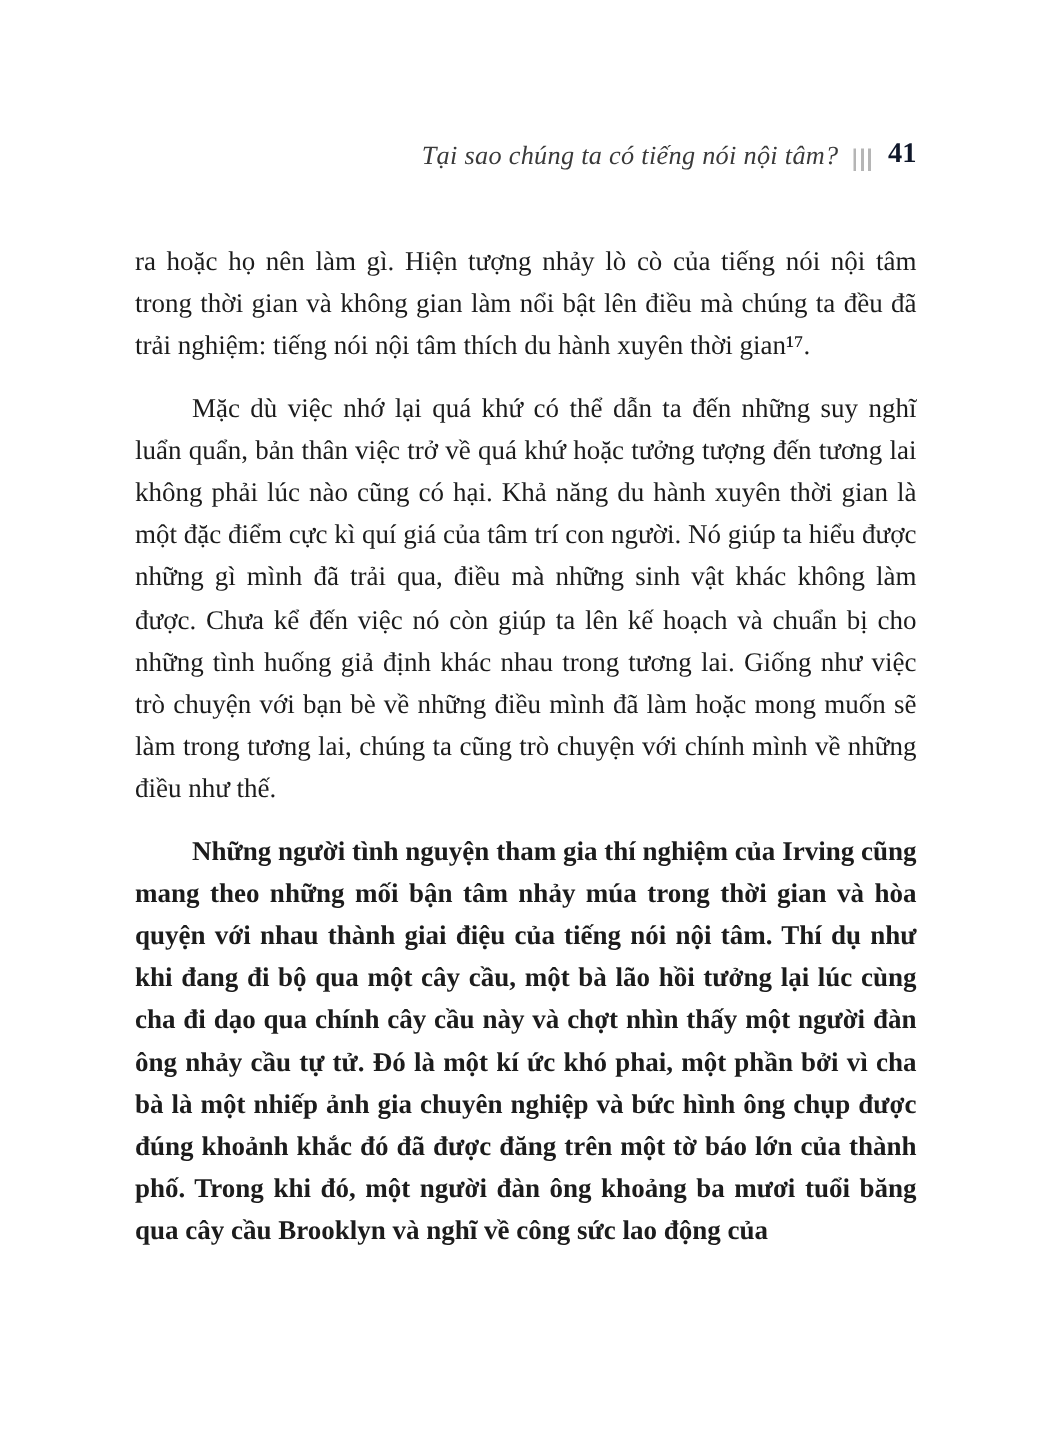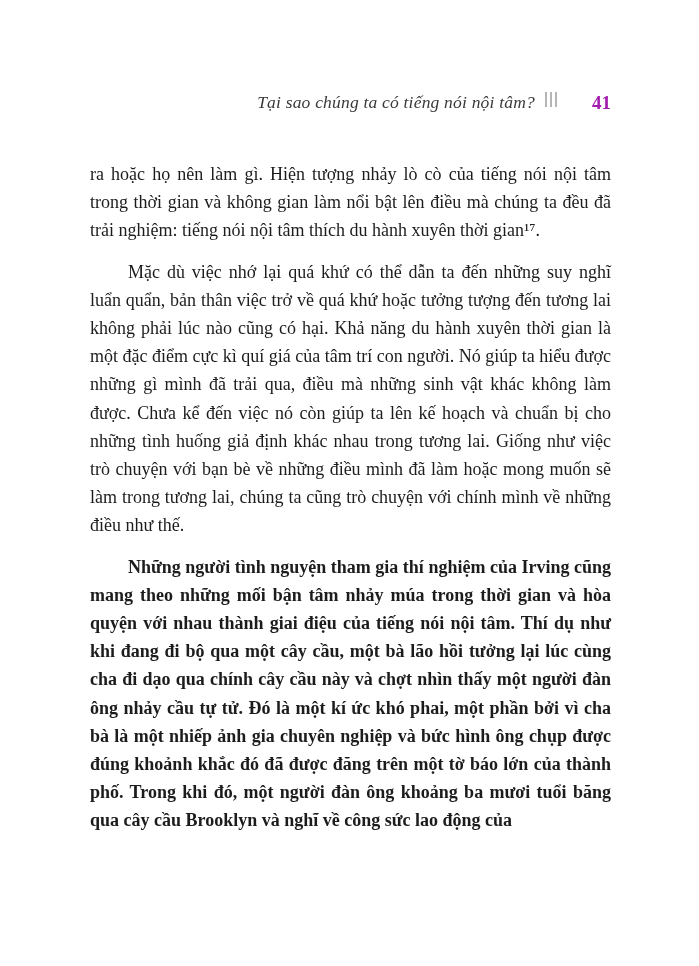--- a/index.html
+++ b/index.html
@@ -17,21 +17,21 @@
   .page {
     box-sizing: border-box;
     width: 699px;
     height: 966px;
     padding: 92px 88px 40px 90px;
     background: #ffffff;
   }
   .page-header {
     display: flex;
     justify-content: flex-end;
-    align-items: flex-start;
+    align-items: flex-end;
     gap: 10px;
     margin-bottom: 46px;
   }
   .running-title {
     font-style: italic;
     font-size: 17.5px;
     color: #3a3a3a;
     letter-spacing: 0.2px;
   }
   .marker {
@@ -40,22 +40,21 @@
     height: 15px;
     background: repeating-linear-gradient(
       to right,
       #b5b5b5 0px, #b5b5b5 2px,
       transparent 2px, transparent 5px
     );
   }
   .page-number {
     font-size: 19px;
     font-weight: bold;
-    color: #a21caf;
-    margin-left: 24px;
+    color: #0f172a;
   }
   .body-text {
     font-size: 18px;
     line-height: 28.2px;
     text-align: justify;
     text-justify: inter-word;
   }
   .para {
     margin: 0 0 13px 0;
   }

